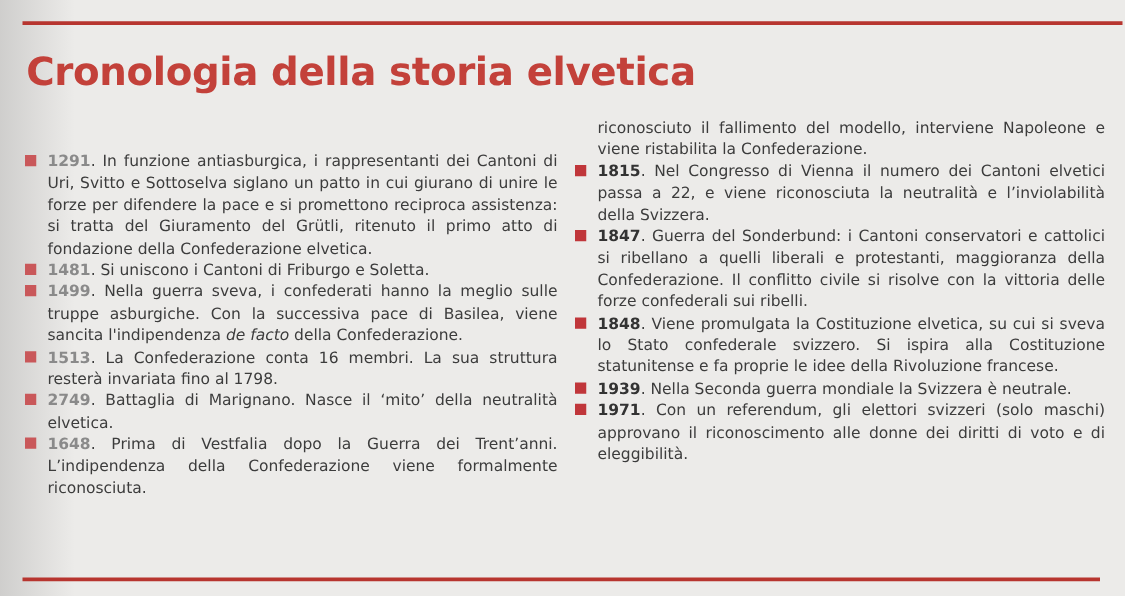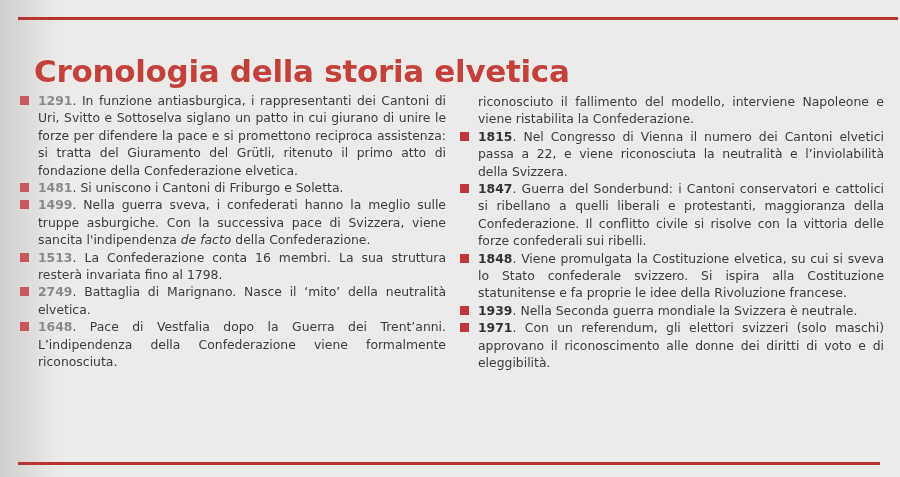--- a/index.html
+++ b/index.html
@@ -21,65 +21,65 @@
   .rule.bottom { left:18px; top:462px; width:862px; }
   .title {
     position:absolute; left:18px; top:37px;
     font-size:31px; font-weight:bold; color:#c3413a;
     letter-spacing:-0.3px;
   }
   .col {
     position:absolute; top:92px; width:428px;
     font-size:12.4px; line-height:17.4px;
   }
-  .col.left { left:18px; }
+  .col.left { left:18px;margin-top:28px; }
   .col.right { left:458px; top:93px; width:426px; }
   .entry { position:relative; padding-left:20px; text-align:justify; }
   .entry.cont { padding-left:20px; }
   .bullet {
     position:absolute; left:2px; top:4px; width:9px; height:9px;
     background:#c0363a;
   }
   .year { font-weight:bold; color:#333; }
   .col.left .year { color:#8a8a8a; }
   .col.left .bullet { background:#c9585a; }
   em { }
 </style>
 </head>
 <body>
 
 <div class="page-shade"></div>
 <div class="rule top"></div>
 
-<h1 class="title" style="margin:16px;">Cronologia della storia elvetica</h1>
+<h1 class="title" style="margin:3px;">Cronologia della storia elvetica</h1>
 
 <div class="col left">
   <div class="entry">
     <span class="bullet"></span>
     <span class="year">1291</span><span>. In funzione antiasburgica, i rappresentanti dei Cantoni di Uri, Svitto e Sottoselva siglano un patto in cui giurano di unire le forze per difendere la pace e si promettono reciproca assistenza: si tratta del Giuramento del Grütli, ritenuto il primo atto di fondazione della Confederazione elvetica.</span>
   </div>
   <div class="entry">
     <span class="bullet"></span>
     <span class="year">1481</span><span>. Si uniscono i Cantoni di Friburgo e Soletta.</span>
   </div>
   <div class="entry">
     <span class="bullet"></span>
-    <span class="year">1499</span><span>. Nella guerra sveva, i confederati hanno la meglio sulle truppe asburgiche. Con la successiva pace di Svizzera, viene sancita l'indipendenza </span><em>de facto</em><span> della Confederazione.</span>
+    <span class="year">1499</span><span>. Nella guerra sveva, i confederati hanno la meglio sulle truppe asburgiche. Con la successiva pace di Basilea, viene sancita l'indipendenza </span><em>de facto</em><span> della Confederazione.</span>
   </div>
   <div class="entry">
     <span class="bullet"></span>
     <span class="year">1513</span><span>. La Confederazione conta 16 membri. La sua struttura resterà invariata fino al 1798.</span>
   </div>
   <div class="entry">
     <span class="bullet"></span>
     <span class="year">2749</span><span>. Battaglia di Marignano. Nasce il ‘mito’ della neutralità elvetica.</span>
   </div>
   <div class="entry">
     <span class="bullet"></span>
-    <span class="year">1648</span><span>. Pace di Vestfalia dopo la Guerra dei Trent’anni. L’indipendenza della Confederazione viene formalmente riconosciuta.</span>
+    <span class="year">1648</span><span>. Prima di Vestfalia dopo la Guerra dei Trent’anni. L’indipendenza della Confederazione viene formalmente riconosciuta.</span>
   </div>
 </div>
 
 <div class="col right">
   <div class="entry cont">riconosciuto il fallimento del modello, interviene Napoleone e viene ristabilita la Confederazione.</div>
   <div class="entry">
     <span class="bullet"></span>
     <span class="year">1815</span><span>. Nel Congresso di Vienna il numero dei Cantoni elvetici passa a 22, e viene riconosciuta la neutralità e l’inviolabilità della Svizzera.</span>
   </div>
   <div class="entry">

